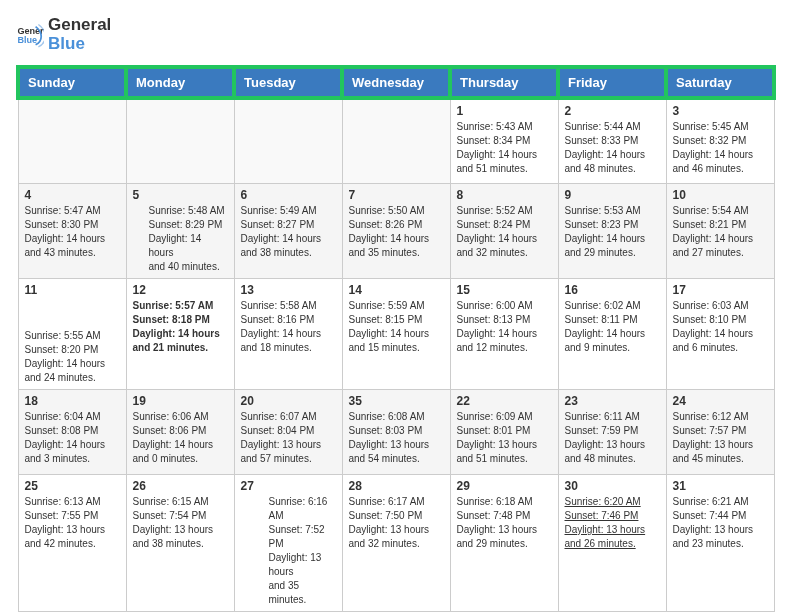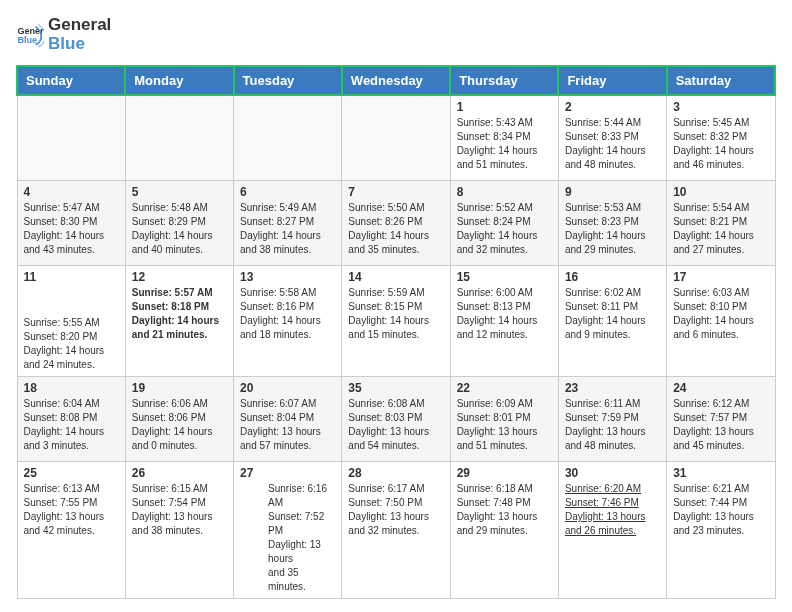--- a/index.html
+++ b/index.html
@@ -43,21 +43,21 @@
       border-collapse: collapse;
       border: 1px solid #ccc;
     }
     .calendar th {
       background-color: #3a7abf;
       color: #fff;
       text-align: left;
       padding: 6px 8px;
       font-size: 13px;
       font-weight: bold;
-      border: 2px solid #22c55e;
+      border: 4px solid #22c55e;
     }
     .calendar td {
       vertical-align: top;
       padding: 4px 6px;
       border: 1px solid #ccc;
       width: calc(100% / 7);
       font-size: 10.5px;
       color: #333;
       background: #fff;
       min-height: 80px;
@@ -145,21 +145,21 @@
       <tr class="week-row">
         <td>
           <span class="day-number">4</span>
           <div class="day-info" style="white-space: pre-line;">Sunrise: 5:47 AM
 Sunset: 8:30 PM
 Daylight: 14 hours
 and 43 minutes.</div>
         </td>
         <td>
           <span class="day-number">5</span>
-          <div class="day-info" style="white-space: pre-line;">Sunrise: 5:48 AM
+          <div class="day-info" style="white-space: pre-line; margin-left: 16px;">Sunrise: 5:48 AM
 Sunset: 8:29 PM
 Daylight: 14 hours
 and 40 minutes.</div>
         </td>
         <td>
           <span class="day-number">6</span>
           <div class="day-info" style="white-space: pre-line;">Sunrise: 5:49 AM
 Sunset: 8:27 PM
 Daylight: 14 hours
 and 38 minutes.</div>

